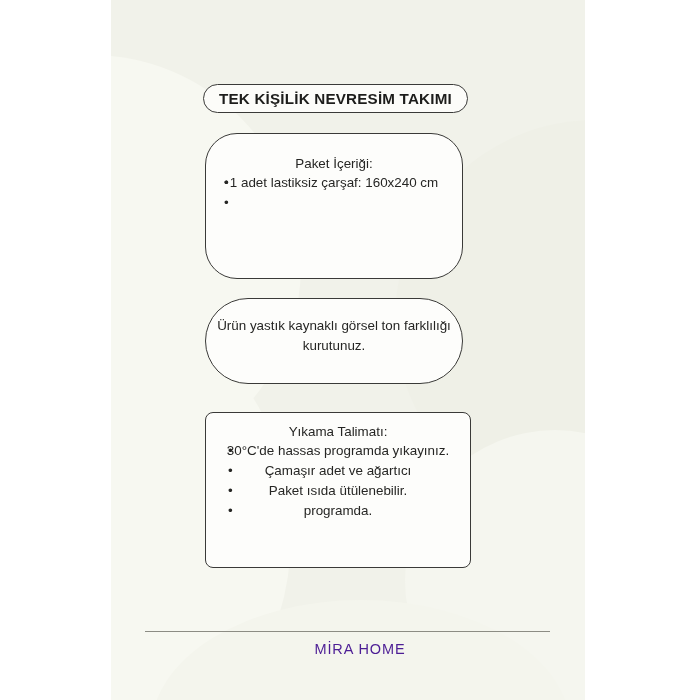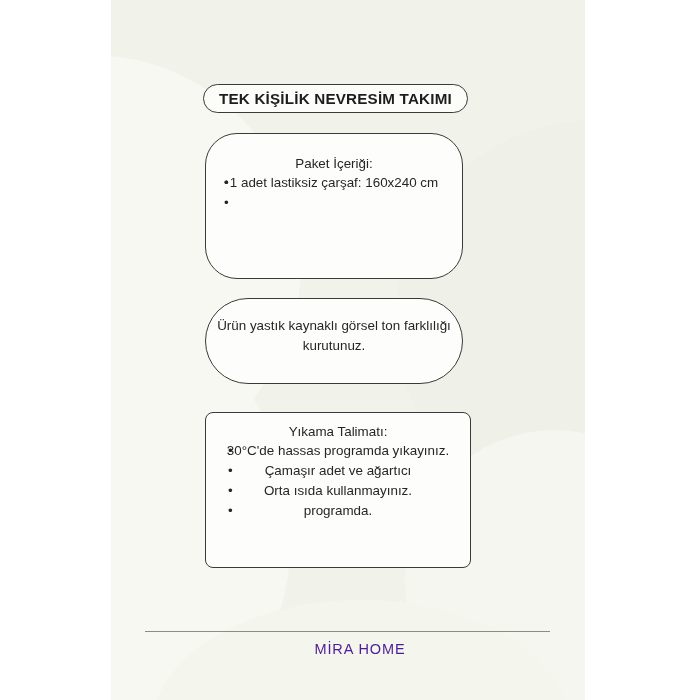--- a/index.html
+++ b/index.html
@@ -214,21 +214,21 @@
           <li>
             <span class="bullet">•</span>
             <span>30°C'de hassas programda yıkayınız.</span>
           </li>
           <li>
             <span class="bullet">•</span>
             <span>Çamaşır adet ve ağartıcı</span>
           </li>
           <li>
             <span class="bullet">•</span>
-            <span>Orta ısıda kullanmayınız.</span>
+            <span>Paket ısıda ütülenebilir.</span>
           </li>
           <li>
             <span class="bullet">•</span>
           </li>
           <li>
             <span>programda.</span>
           </li>
         </ul>
       </div>
     </div>

